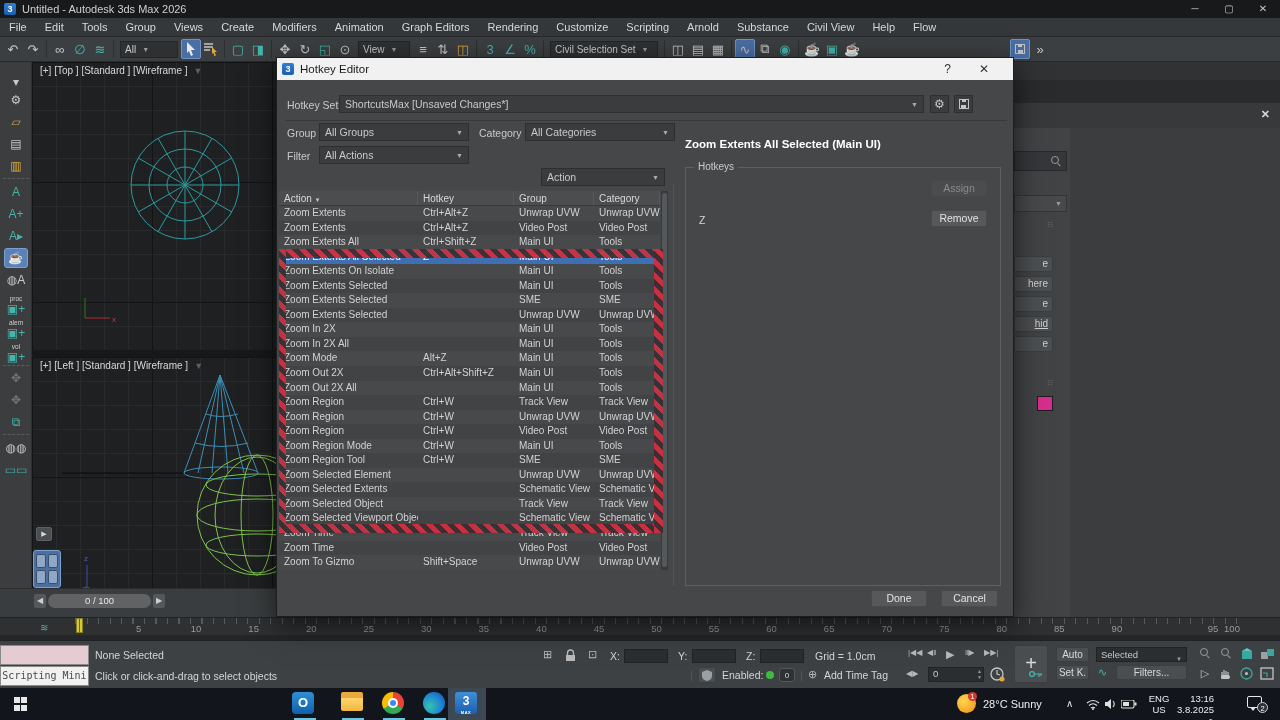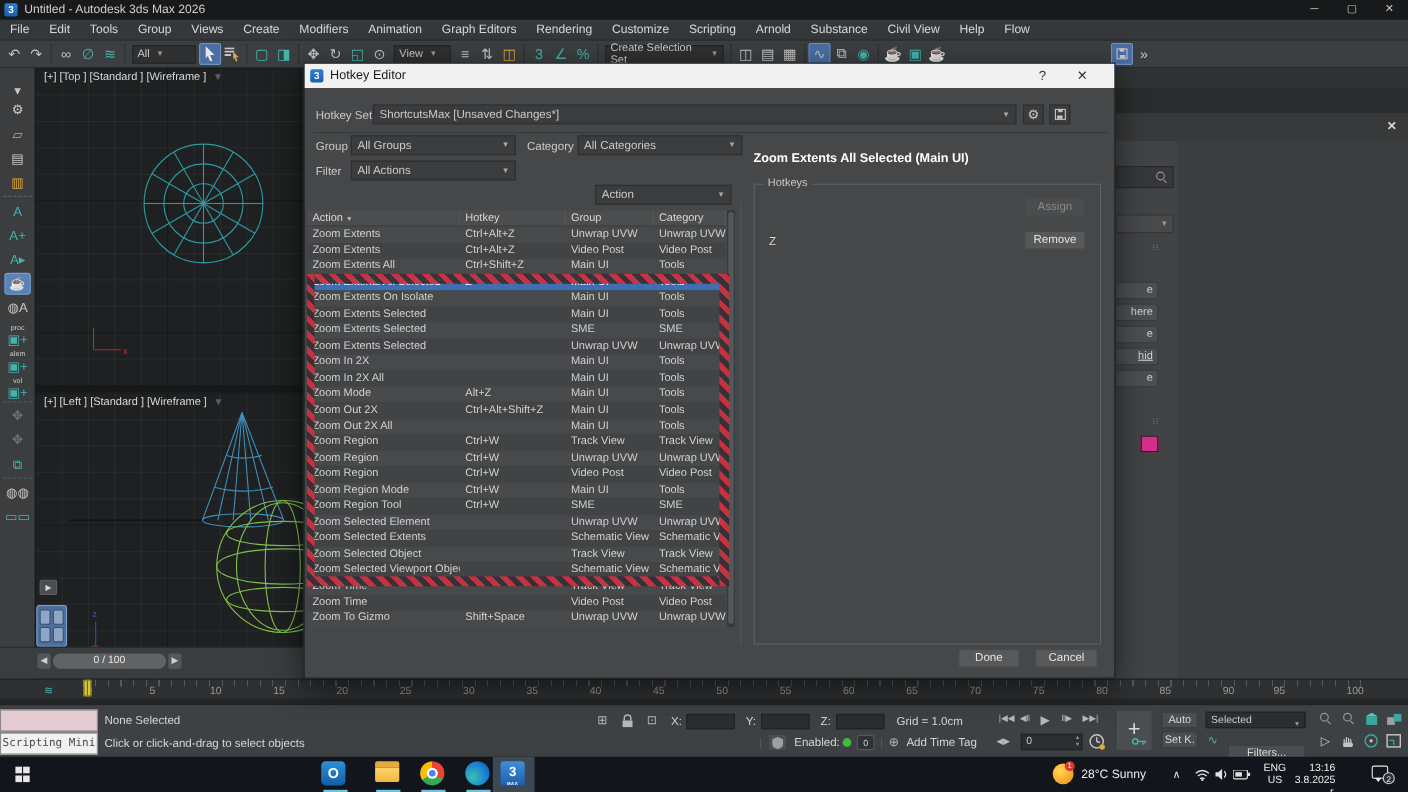--- a/index.html
+++ b/index.html
@@ -223,21 +223,21 @@
       </div>
       <div class="tbico">≡</div>
       <div class="tbico">⇅</div>
       <div class="tbico yellow">◫</div>
       <div class="tbsep"></div>
       <div class="tbico teal">3</div>
       <div class="tbico teal">∠</div>
       <div class="tbico teal">%</div>
       <div class="tbsep"></div>
       <div class="tbsel" style="width: 108px;">
-        <span>Create Selection Set</span>
+        <span>Civil Selection Set</span>
         <span class="arr">▼</span>
       </div>
       <div class="tbsep"></div>
       <div class="tbico">◫</div>
       <div class="tbico">▤</div>
       <div class="tbico">▦</div>
       <div class="tbsep"></div>
       <div class="tbico hl">∿</div>
       <div class="tbico">⧉</div>
       <div class="tbico teal">◉</div>
@@ -426,21 +426,21 @@
         <span class="rtick" style="left: 598.95px;">45</span>
         <span class="rtick" style="left: 656.5px;">50</span>
         <span class="rtick" style="left: 714.05px;">55</span>
         <span class="rtick" style="left: 771.6px;">60</span>
         <span class="rtick" style="left: 829.15px;">65</span>
         <span class="rtick" style="left: 886.7px;">70</span>
         <span class="rtick" style="left: 944.25px;">75</span>
         <span class="rtick" style="left: 1001.8px;">80</span>
         <span class="rtick" style="left: 1059.35px;">85</span>
         <span class="rtick" style="left: 1116.9px;">90</span>
-        <span class="rtick" style="left: 1163px;">95</span>
+        <span class="rtick" style="left: 1213px;">95</span>
         <span class="rtick" style="left: 1232px;">100</span>
       </div>
     <div class="rmarker"></div>
   </div>
 
   <div class="statusbar">
     <div class="pinkbox"></div>
     <div class="scriptbox">Scripting Mini</div>
     <div class="abs" style="left:95px; top:8px;">None Selected</div>
     <div class="abs" style="left:95px; top:29px;">Click or click-and-drag to select objects</div>
@@ -488,21 +488,21 @@
       </svg>
 
     <div class="stbtn" style="left:1014px; top:4px; width:34px; height:38px; font-size:20px; line-height:34px;">+<svg width="14" height="8" style="position:absolute; left:14px; top:24px;">
           <circle cx="3" cy="4" r="2.4" fill="none" stroke="#45b5ac" stroke-width="1.3"></circle>
           <path d="M5.5 4 H13 M10 4 V7 M12 4 V6" stroke="#45b5ac" stroke-width="1.2"></path>
         </svg></div>
     <div class="stbtn" style="left:1056px; top:6px; width:33px; height:15px; font-size:10px; line-height:14px;">Auto</div>
     <div class="stbtn" style="left:1056px; top:24px; width:33px; height:15px; font-size:10px; line-height:14px;">Set K.</div>
     <div class="spinner" style="left:1096px; top:6px; width:91px; height:15px; line-height:14px;"><span>Selected</span><span class="abs" style="right:4px; top:4px; font-size:6px; color:#9a9a9a;">▼</span></div>
     <span class="sticon" style="left:1098px; top:25px; color:#45b5ac;">∿</span>
-    <div class="stbtn" style="left:1116px; top:36px; width:71px; height:15px; font-size:10px; line-height:14px;">Filters...</div>
+    <div class="stbtn" style="left:1116px; top:24px; width:71px; height:15px; font-size:10px; line-height:14px;">Filters...</div>
 
     <span class="navico" style="left:1196px; top:4px;">
         <span class="mag"></span>
       </span>
     <span class="navico" style="left:1217px; top:4px;">
         <span class="mag"></span>
       </span>
     <svg class="abs" style="left:1240px; top:6px;" width="15" height="14">
         <rect x="2" y="4" width="10" height="8" fill="#3aa8a0"></rect>
         <path d="M2 4 L7 1 L12 4" fill="#57c8c0"></path>

